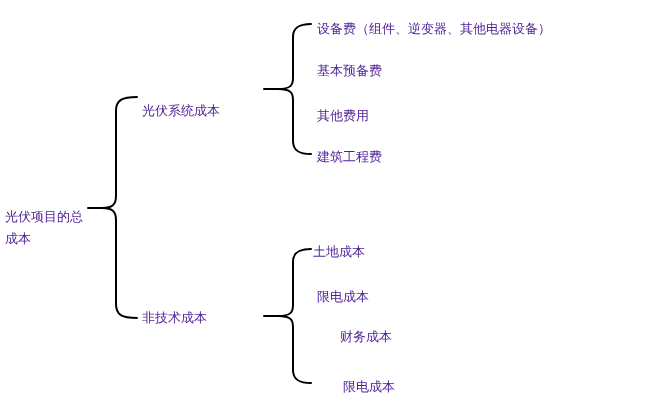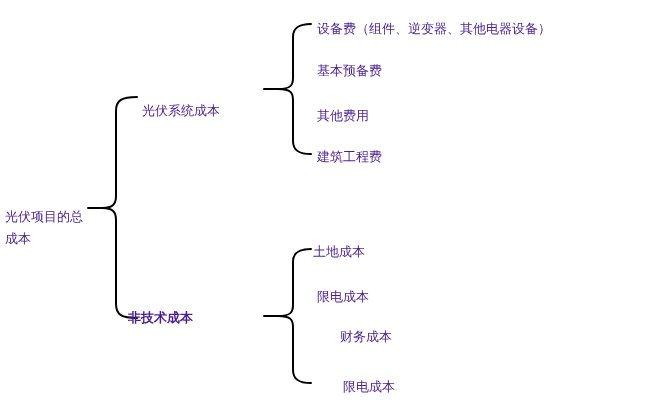--- a/index.html
+++ b/index.html
@@ -51,21 +51,21 @@
 
       <path d="M 264 316 L 278 316"></path>
       <path d="M 311 249 C 300 249 293 252 293 262 L 293 305 C 293 312 291 316 278 316 C 291 316 293 320 293 327 L 293 370 C 293 380 300 383 311 383"></path>
     </g>
   </svg>
 
   <div class="label root-label" style="left:5px; top:187px;">光伏项目的总成本</div>
 
   <div class="label" style="left:142px; top:68px;margin-top:32px;">光伏系统成本</div>
 
-  <div class="label" style="left:128px; top:307px;font-weight:bold;">非技术成本</div>
+  <div class="label" style="left:142px; top:307px;">非技术成本</div>
 
   <div class="label" style="left:317px; top:18px;">设备费（组件、逆变器、其他电器设备）</div>
 
   <div class="label" style="left:317px; top:60px;">基本预备费</div>
 
   <div class="label" style="left:317px; top:105px;">其他费用</div>
 
   <div class="label" style="left:317px; top:146px;">建筑工程费</div>
 
   <div class="label" style="left:313px; top:241px;">土地成本</div>

